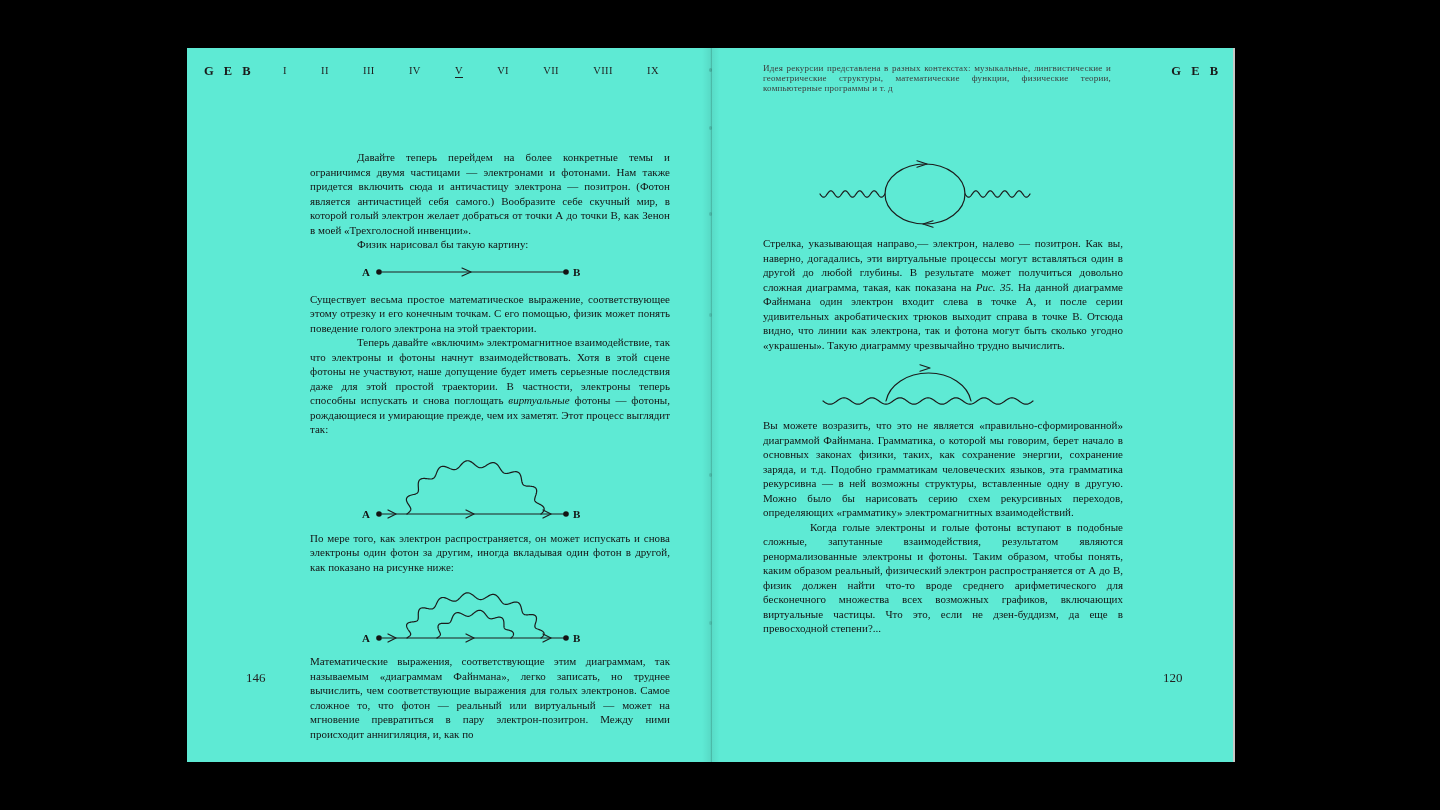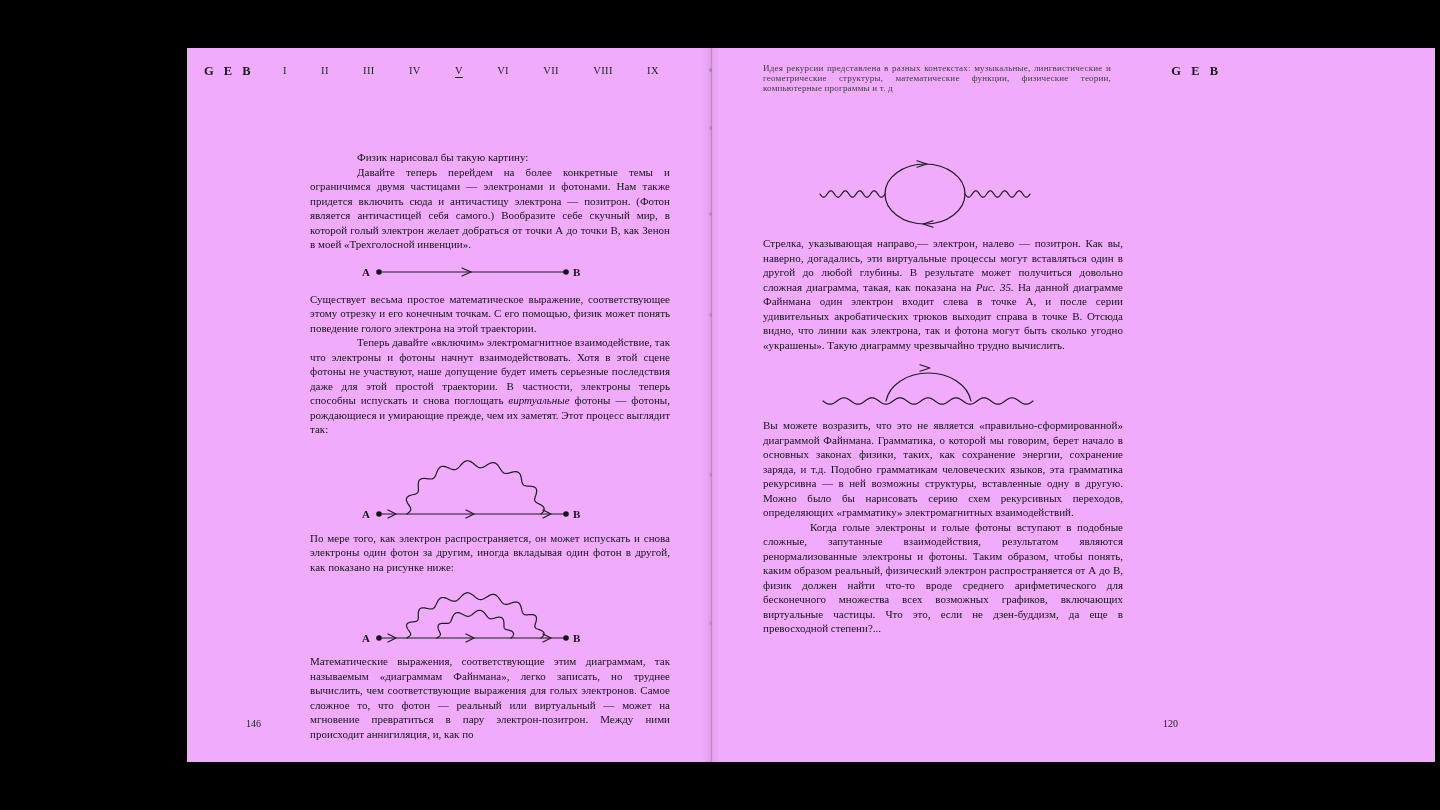--- a/index.html
+++ b/index.html
@@ -1,18 +1,18 @@
 <!DOCTYPE html>
 <html><head>
 <meta charset="utf-8">
 <style>
   *{margin:0;padding:0;box-sizing:border-box}
   html,body{width:1440px;height:810px}
   body{background:#000;position:relative;overflow:hidden;font-family:"Liberation Serif",serif}
-  .spread{position:absolute;left:187px;top:48px;width:1248px;height:714px;background:#f0abfc}
+  .spread{position:absolute;left:187px;top:48px;width:1048px;height:714px;background:#5eead4}
   .spread::after{content:"";position:absolute;right:0;top:0;bottom:0;width:2px;background:#c8c8c6}
   .page{position:absolute;top:0;height:100%;width:524px}
   .page-left{left:0}
   .page-right{left:524px}
   .spine{position:absolute;left:515px;top:0;width:18px;height:100%;
     background:linear-gradient(90deg,rgba(0,0,0,0) 0%,rgba(0,0,0,0.06) 42%,rgba(0,0,0,0.11) 50%,rgba(0,0,0,0.06) 58%,rgba(0,0,0,0) 100%)}
   .spine::before{content:"";position:absolute;left:9px;top:0;bottom:0;width:1px;background:rgba(0,0,0,0.12)}
   .spine::after{content:"";position:absolute;left:7px;top:20px;width:3px;height:4px;border-radius:50%;
     background:rgba(0,0,0,0.16);
     box-shadow:0 58px rgba(0,0,0,0.14),0 144px rgba(0,0,0,0.13),0 245px rgba(0,0,0,0.11),0 405px rgba(0,0,0,0.12),0 553px rgba(0,0,0,0.10)}
@@ -28,21 +28,21 @@
   .body{position:absolute;top:102px;width:360px;font-size:11px;line-height:14.5px;text-align:justify;color:#141414}
   .page-left .body{left:123px}
   .page-right .body{left:52px}
   .body p.ind{text-indent:47px}
   .fig{line-height:0}
   .fig-d1{margin:9px 0 9px 52px}
   .fig-d2{margin:13px 0 9px 52px}
   .fig-d3{margin:8px 0 8px 52px}
   .fig-d4{margin:10px 0 8px 55px}
   .fig-d5{margin:8px 0 10px 59px}
-  .folio{position:absolute;top:670px;font-size:10px;color:#222}
+  .folio{position:absolute;top:622px;font-size:13px;color:#222}
   .page-left .folio{left:59px}
   .page-right .folio{left:452px}
   svg text{font-family:"Liberation Serif",serif;font-size:11px;font-weight:bold;fill:#141414}
   .st{stroke:#1c1c1c;stroke-width:1.2;fill:none;stroke-linecap:round;stroke-linejoin:round}
   .dot{fill:#141414;stroke:none}
 </style>
 </head>
 <body>
 
 <div class="spread">
@@ -55,22 +55,22 @@
         <span class="tab">III</span>
         <span class="tab">IV</span>
         <span class="tab active">V</span>
         <span class="tab">VI</span>
         <span class="tab">VII</span>
         <span class="tab">VIII</span>
         <span class="tab">IX</span>
       </div>
 
     <div class="body">
+      <p class="ind"><span>Давайте теперь перейдем на более конкретные темы и ограничимся двумя частицами — электронами и фотонами. Нам также придется включить сюда и античастицу электрона — позитрон. (Фотон является античастицей себя самого.) Вообразите себе скучный мир, в которой голый электрон желает добраться от точки А до точки В, как Зенон в моей «Трехголосной инвенции».</span></p>
       <p class="ind"><span>Физик нарисовал бы такую картину:</span></p>
-      <p class="ind"><span>Давайте теперь перейдем на более конкретные темы и ограничимся двумя частицами — электронами и фотонами. Нам также придется включить сюда и античастицу электрона — позитрон. (Фотон является античастицей себя самого.) Вообразите себе скучный мир, в которой голый электрон желает добраться от точки А до точки В, как Зенон в моей «Трехголосной инвенции».</span></p>
 
       <div class="fig fig-d1">
         <svg width="230" height="22" viewBox="0 0 230 22">
           <text x="0" y="15">A</text>
           <circle class="dot" cx="17" cy="11" r="2.8"></circle>
           <path class="st" d="M20,11 L203,11"></path>
           <path class="st" d="M100,7 L109,11 L100,15"></path>
           <circle class="dot" cx="204" cy="11" r="2.8"></circle>
           <text x="211" y="15">B</text>
         </svg>

